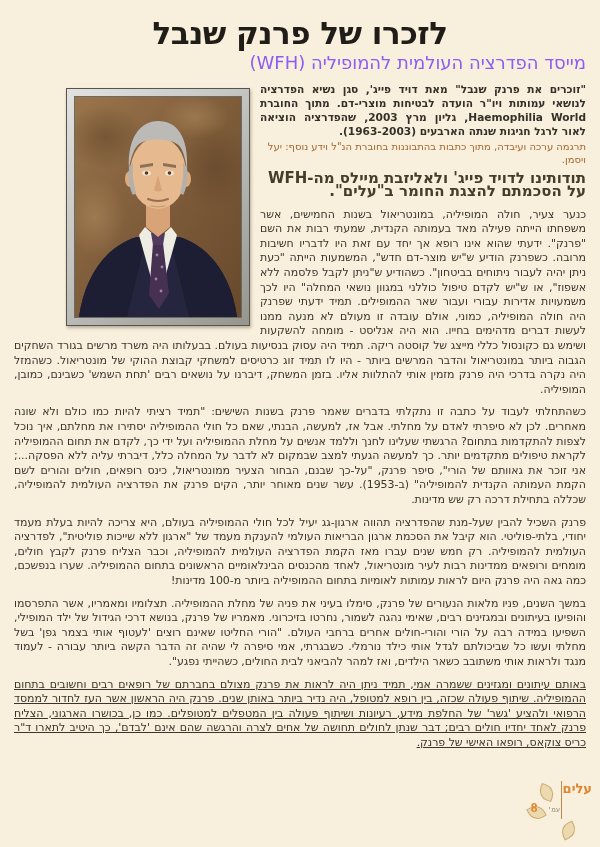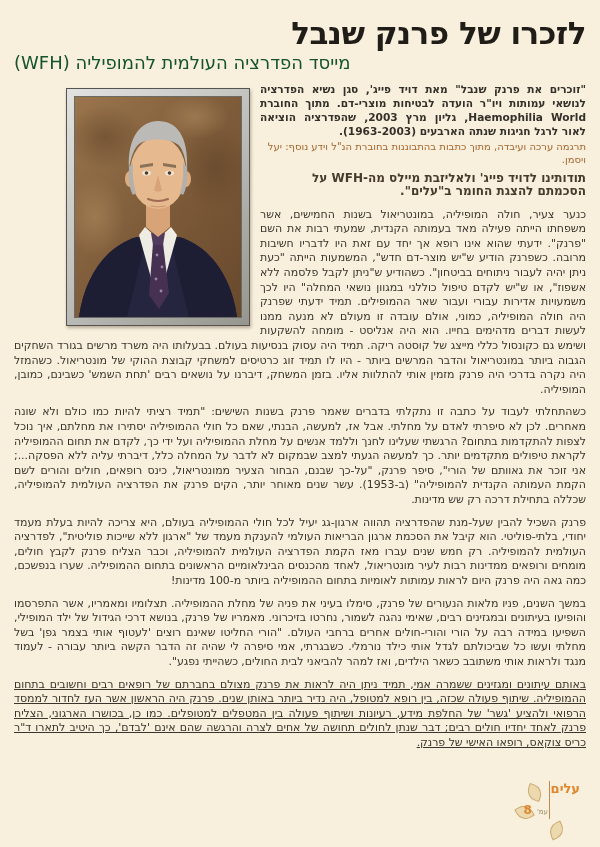--- a/index.html
+++ b/index.html
@@ -13,29 +13,29 @@
     overflow:hidden;
     box-sizing:border-box;
   }
   .content{padding:16px 14px 0 14px;}
   .title{
     margin:0;
     font-size:31px;
     font-weight:800;
     color:#201d18;
     letter-spacing:-0.5px;
-    text-align:right;
+    text-align:center;
     line-height:1.1;
   }
   .subtitle{
     margin:2px 0 8px 0;
     font-size:18px;
     font-weight:400;
-    color:#14532d;
-    text-align:left;
+    color:#8b5cf6;
+    text-align:right;
     line-height:1.2;
   }
   .photo-frame{
     float:left;
     width:168px;
     margin:6px 10px 8px 52px;
     background:linear-gradient(135deg,#e2e2e0 0%,#c2c2bf 45%,#96968f 100%);
     border:1px solid #55544f;
     padding:7px;
     box-shadow:1px 2px 3px rgba(60,50,30,.35);
@@ -55,51 +55,52 @@
     text-align:justify;
   }
   .intro-credit{
     margin:2px 0 0 0;
     font-size:10px;
     line-height:13px;
     color:#a5672f;
   }
   .thanks-line{
     margin:0 0 10px 0;
-    font-size:12px;
+    font-size:15px;
     font-weight:bold;
     color:#473c2c;
     line-height:13px;
   }
   .body-text p.para{
     margin:0 0 8px 0;
     font-size:11px;
     line-height:14.6px;
     text-align:justify;
     color:#3a362e;
     letter-spacing:-0.05px;
   }
   .body-text p.para.tight{margin-bottom:0;text-decoration:underline;}
   .footer-mark{
     position:absolute;
     bottom:10px;
-    right:18px;
+    right:6px;
     width:64px;height:56px;
   }
   .fm-line{
     position:absolute;top:0;right:32px;
     width:1px;height:38px;background:#bd8a4e;
   }
   .fm-name{
     position:absolute;top:0;right:2px;
     font-size:13px;font-weight:bold;color:#e0872f;
   }
   .fm-page{
     position:absolute;top:18px;right:34px;
     white-space:nowrap;
+    font-family:Liberation Mono, monospace;
   }
   .fm-page .pg-label{font-size:7px;color:#9a8a66;}
   .fm-page .pg-num{font-size:12px;font-weight:bold;color:#e0872f;}
   .leaf{
     position:absolute;
     width:13px;height:13px;
     background:#ecd9ae;
     border:1px solid #cba970;
     border-radius:0 70% 0 70%;
   }

